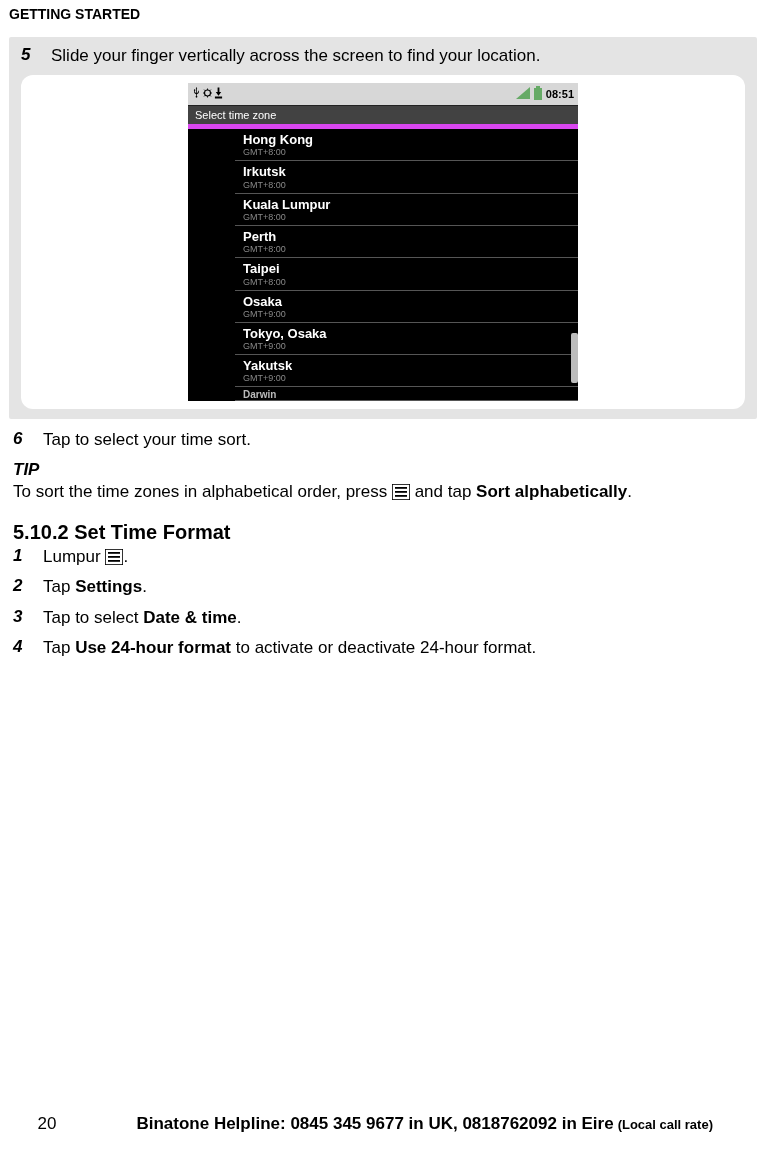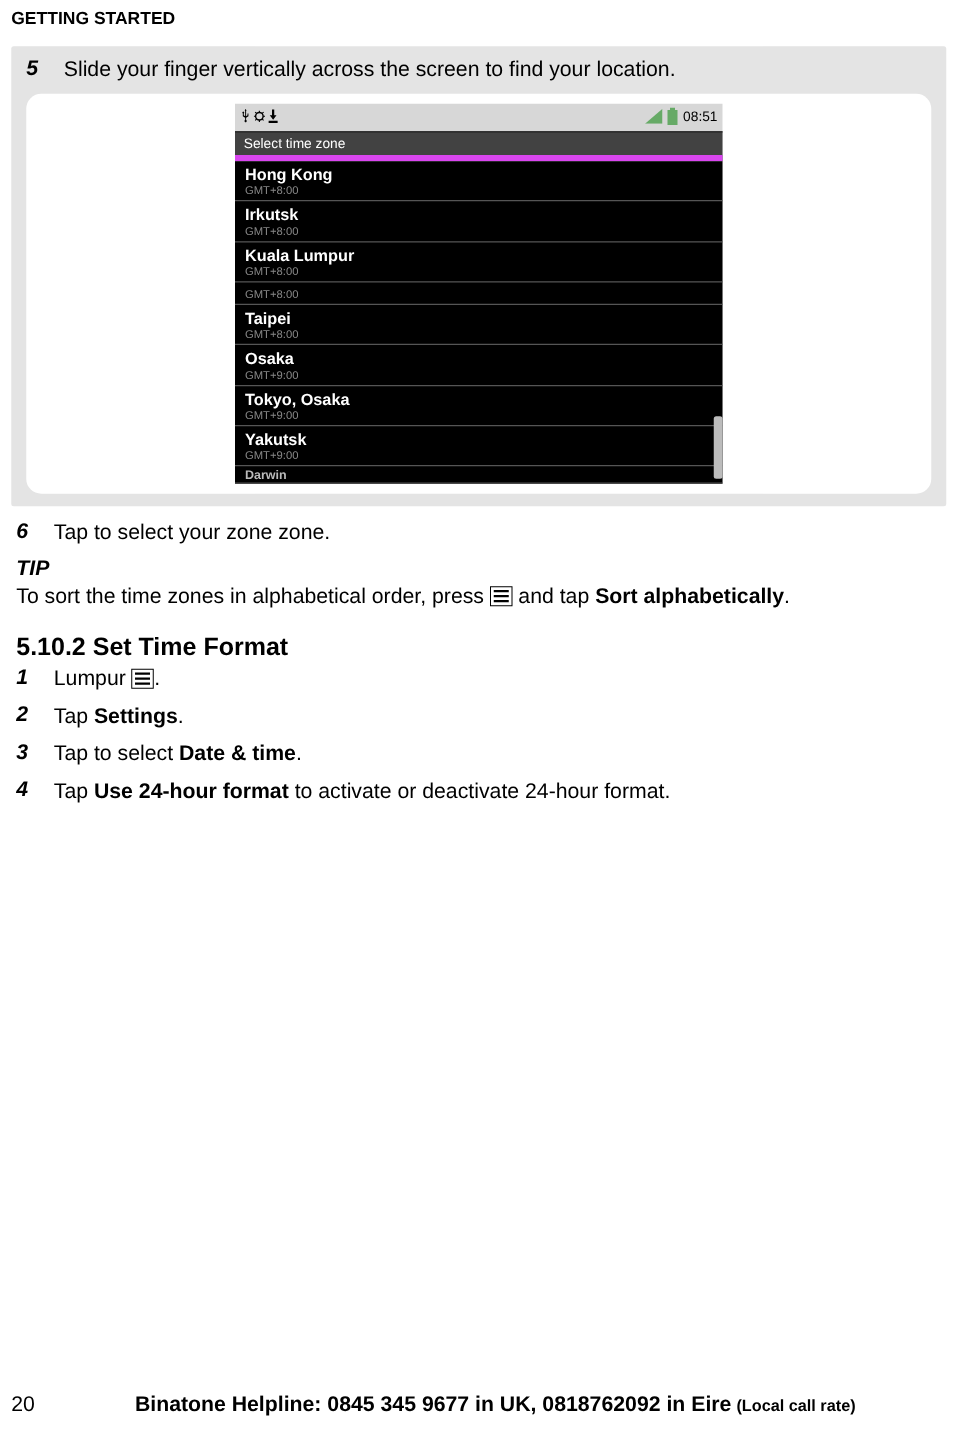--- a/index.html
+++ b/index.html
@@ -56,34 +56,35 @@
     height: 22px;
     display: flex;
     align-items: center;
     justify-content: space-between;
     padding: 0 4px;
     font-size: 11px;
     color: #000;
   }
   .status-left { display:flex; align-items:center; gap:2px;}
   .status-icons-left svg { width:9px; height:12px; }
-  .status-right { display:flex; align-items:center; gap:3px; font-weight:normal; }
+  .status-right { display:flex; align-items:center; gap:3px; font-weight:bold; }
   .status-time { font-size: 11px; }
   .title-bar {
     background: #424242;
     color: #fff;
     font-size: 11px;
     padding: 3px 7px;
     border-top: 1px solid #222;
     border-bottom: 5px solid #d946ef;
   }
   .tz-list { background: #000; overflow:hidden;}
   .tz-item {
     border-bottom: 1px solid #555;
     padding: 4px 8px 3px 8px;
+    margin-left: 47px;
   }
   .tz-name { color: #fff; font-size: 13px; font-weight: bold; line-height:1.1;}
   .tz-offset { color: #888; font-size: 9px; }
   .tz-last { padding: 2px 16px 0 8px;}
   .scrollbar-ind {
     position:absolute;
     right:0;
     width:7px;
     height:50px;
     background:#bcbcbc;
@@ -111,20 +112,21 @@
   .b { font-weight: bold; }
   .footer {
     position: absolute;
     bottom: 18px;
     left: 0;
     width: 722px;
     display: flex;
     align-items: baseline;
     padding: 0 9px;
     box-sizing: border-box;
+    justify-content: flex-end;
   }
   .footer-page { font-size: 17px; margin-right: 80px;}
   .footer-text { font-weight: bold; font-size: 17px; }
   .footer-suffix { font-weight: bold; font-size: 13px; margin-left:4px;}
 </style>
 </head>
 <body>
 
 <div class="page">
   <div class="header">GETTING STARTED</div>
@@ -169,20 +171,21 @@
           </div>
           <div class="tz-item">
             <div class="tz-name">Irkutsk</div>
             <div class="tz-offset">GMT+8:00</div>
           </div>
           <div class="tz-item">
             <div class="tz-name">Kuala Lumpur</div>
             <div class="tz-offset">GMT+8:00</div>
           </div>
           <div class="tz-item">
+            <div class="tz-name">Perth</div>
             <div class="tz-offset">GMT+8:00</div>
           </div>
           <div class="tz-item">
             <div class="tz-name">Taipei</div>
             <div class="tz-offset">GMT+8:00</div>
           </div>
           <div class="tz-item">
             <div class="tz-name">Osaka</div>
             <div class="tz-offset">GMT+9:00</div>
           </div>
@@ -198,21 +201,21 @@
             <div class="tz-name" style="font-size:10px;color:#bbb;">Darwin</div>
           </div>
         </div>
         <div class="scrollbar-ind"></div>
       </div>
     </div>
   </div>
 
   <div class="step-row" style="margin-left:4px;">
     <div class="step-num">6</div>
-    <div class="step-text">Tap to select your zone zone.</div>
+    <div class="step-text">Tap to select your time sort.</div>
   </div>
 
   <div class="tip-heading" style="margin-left:4px;">TIP</div>
   <div class="tip-body" style="margin-left:4px;">
     <span>To sort the time zones in alphabetical order, press </span><span class="menu-icon"><svg width="18" height="16" viewBox="0 0 18 16">
           <rect x="0" y="0" width="18" height="16" fill="none" stroke="#000" stroke-width="1.6"></rect>
           <rect x="3" y="3" width="12" height="1.8" fill="#000"></rect>
           <rect x="3" y="7" width="12" height="1.8" fill="#000"></rect>
           <rect x="3" y="11" width="12" height="1.8" fill="#000"></rect>
         </svg></span><span> and tap </span><span class="b">Sort alphabetically</span><span>.</span>

